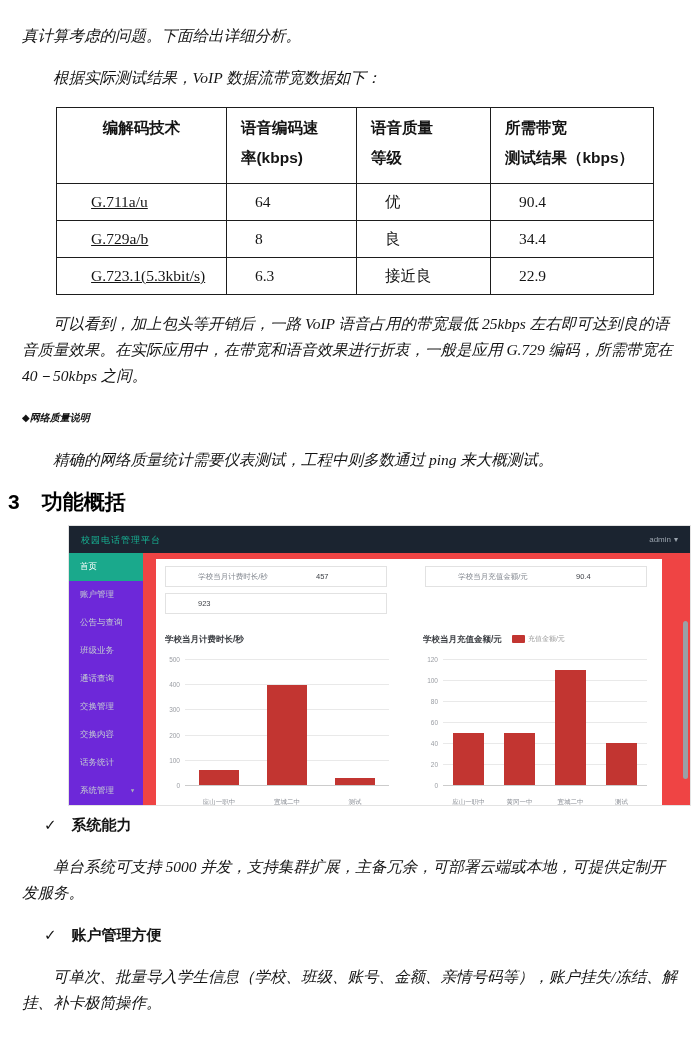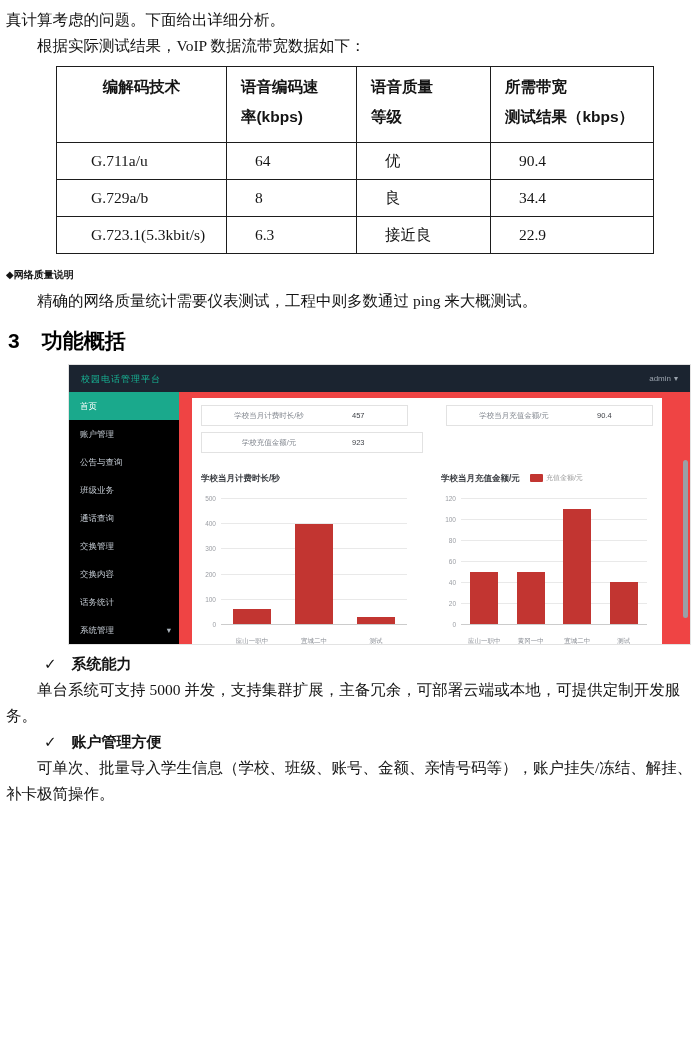--- a/index.html
+++ b/index.html
@@ -1,38 +1,38 @@
 <!DOCTYPE html>
 <html><head>
 <meta charset="utf-8">
 <style>
   html,body{margin:0;padding:0;width:700px;height:1037px;overflow:hidden;background:#fff;}
   body{font-family:"Liberation Serif","DejaVu Serif",serif;color:#141414;}
   .doc{padding:7px 6px 0 6px;font-size:15.5px;line-height:26px;}
-  .doc p{margin:0;}
+  .doc p{margin:16px;font-style:italic;}
   .indent{text-indent:2em;}
   .bullet-heading{font-family:"Liberation Sans","DejaVu Sans",sans-serif;font-weight:bold;font-size:10px;}
   table.voip{border-collapse:collapse;margin:7px 16px 8px 50px;width:597px;table-layout:fixed;}
   table.voip th,table.voip td{border:1px solid #1d1d1d;font-size:15.5px;font-weight:normal;}
   table.voip th{height:70px;vertical-align:top;padding:5px 0 0 0.9em;text-align:left;font-family:"Liberation Sans","DejaVu Sans",sans-serif;font-weight:bold;white-space:pre-line;line-height:30px;}
   table.voip th:first-child{text-align:center;padding-left:0;}
   table.voip td{height:34px;padding-left:1.8em;}
-  table.voip td:first-child{padding-left:2.2em;}
+  table.voip td:first-child{padding-left:2.2em;text-decoration:underline;}
   table.voip col.c1{width:170px} table.voip col.c2{width:130px} table.voip col.c3{width:134px} table.voip col.c4{width:163px}
   h2.sec{display:flex;gap:22px;margin:14px 0 10px 2px;font-family:"Liberation Sans","DejaVu Sans",sans-serif;font-size:21px;font-weight:bold;color:#000;}
   .check-row{display:flex;gap:15px;padding-left:38px;font-family:"Liberation Sans","DejaVu Sans",sans-serif;font-weight:bold;font-size:15px;line-height:26px;}
   .check-row .tick{font-weight:normal;font-family:"DejaVu Sans",sans-serif;}
 
   
   .shot{width:623px;height:281px;margin:5px 0 6px 62px;font-family:"Liberation Sans","DejaVu Sans",sans-serif;position:relative;border:1px solid #e3e3e3;box-sizing:border-box;background:#f1f1f2;}
   .shot-header{height:27px;background:#1b2430;display:flex;align-items:center;justify-content:space-between;padding:0 12px;}
   .shot-title{color:#17b394;font-size:9px;letter-spacing:1px;}
   .user-menu{color:#9aa3ad;font-size:8px;display:flex;align-items:center;gap:3px;}
   .shot-body{display:flex;height:252px;}
-  .sidebar{width:110px;background:#000000;flex-shrink:0;}
+  .sidebar{width:74px;background:#6d28d9;flex-shrink:0;font-family:Liberation Mono, monospace;}
   .side-item{height:28px;line-height:28px;padding:0 8px 0 11px;color:#c3cad2;font-size:8.5px;display:flex;justify-content:space-between;}
   .side-item.active{background:#1aa98c;color:#fff;}
   .side-item .caret{color:#aab2ba;}
   .main{flex:1;background:#ef4444;padding:6px 28px 0 13px;position:relative;overflow:hidden;}
   .panel{background:#fff;padding:7px 9px 6px 9px;min-height:228px;box-sizing:border-box;}
   .stats-row{display:flex;gap:38px;margin-bottom:6px;}
   .stat-box{display:flex;align-items:center;background:#fff;border:1px solid #e2e2e2;height:21px;width:222px;padding:0 8px;box-sizing:border-box;font-size:7.5px;}
   .stat-label{color:#82878f;width:118px;text-align:center;}
   .stat-value{color:#3c3f45;margin-left:24px;}
   .charts-row{display:flex;gap:28px;margin-top:12px;}
@@ -92,20 +92,21 @@
         </tr>
         <tr>
           <td>G.723.1(5.3kbit/s)</td>
           <td>6.3</td>
           <td>接近良</td>
           <td>22.9</td>
         </tr>
       </tbody>
   </table>
 
+  <p class="indent">可以看到，加上包头等开销后，一路 VoIP 语音占用的带宽最低 25kbps 左右即可达到良的语音质量效果。在实际应用中，在带宽和语音效果进行折衷，一般是应用 G.729 编码，所需带宽在 40－50kbps 之间。</p>
   <p class="bullet-heading">◆网络质量说明</p>
   <p class="indent">精确的网络质量统计需要仪表测试，工程中则多数通过 ping 来大概测试。</p>
 
   <h2 class="sec">
     <span>3</span>
     <span>功能概括</span>
   </h2>
 
   <div class="shot">
     <div class="shot-header">
@@ -153,21 +154,20 @@
               <span class="stat-label">学校当月计费时长/秒</span>
               <span class="stat-value">457</span>
             </div>
             <div class="stat-box">
               <span class="stat-label">学校当月充值金额/元</span>
               <span class="stat-value">90.4</span>
             </div>
           </div>
           <div class="stats-row">
             <div class="stat-box">
-              <span class="stat-label">学校充值金额/元</span>
               <span class="stat-value">923</span>
             </div>
           </div>
           <div class="charts-row">
             <div class="chart">
               <div class="chart-head">
                 <span class="chart-title">学校当月计费时长/秒</span>
 
               </div>
               <div class="plot">

